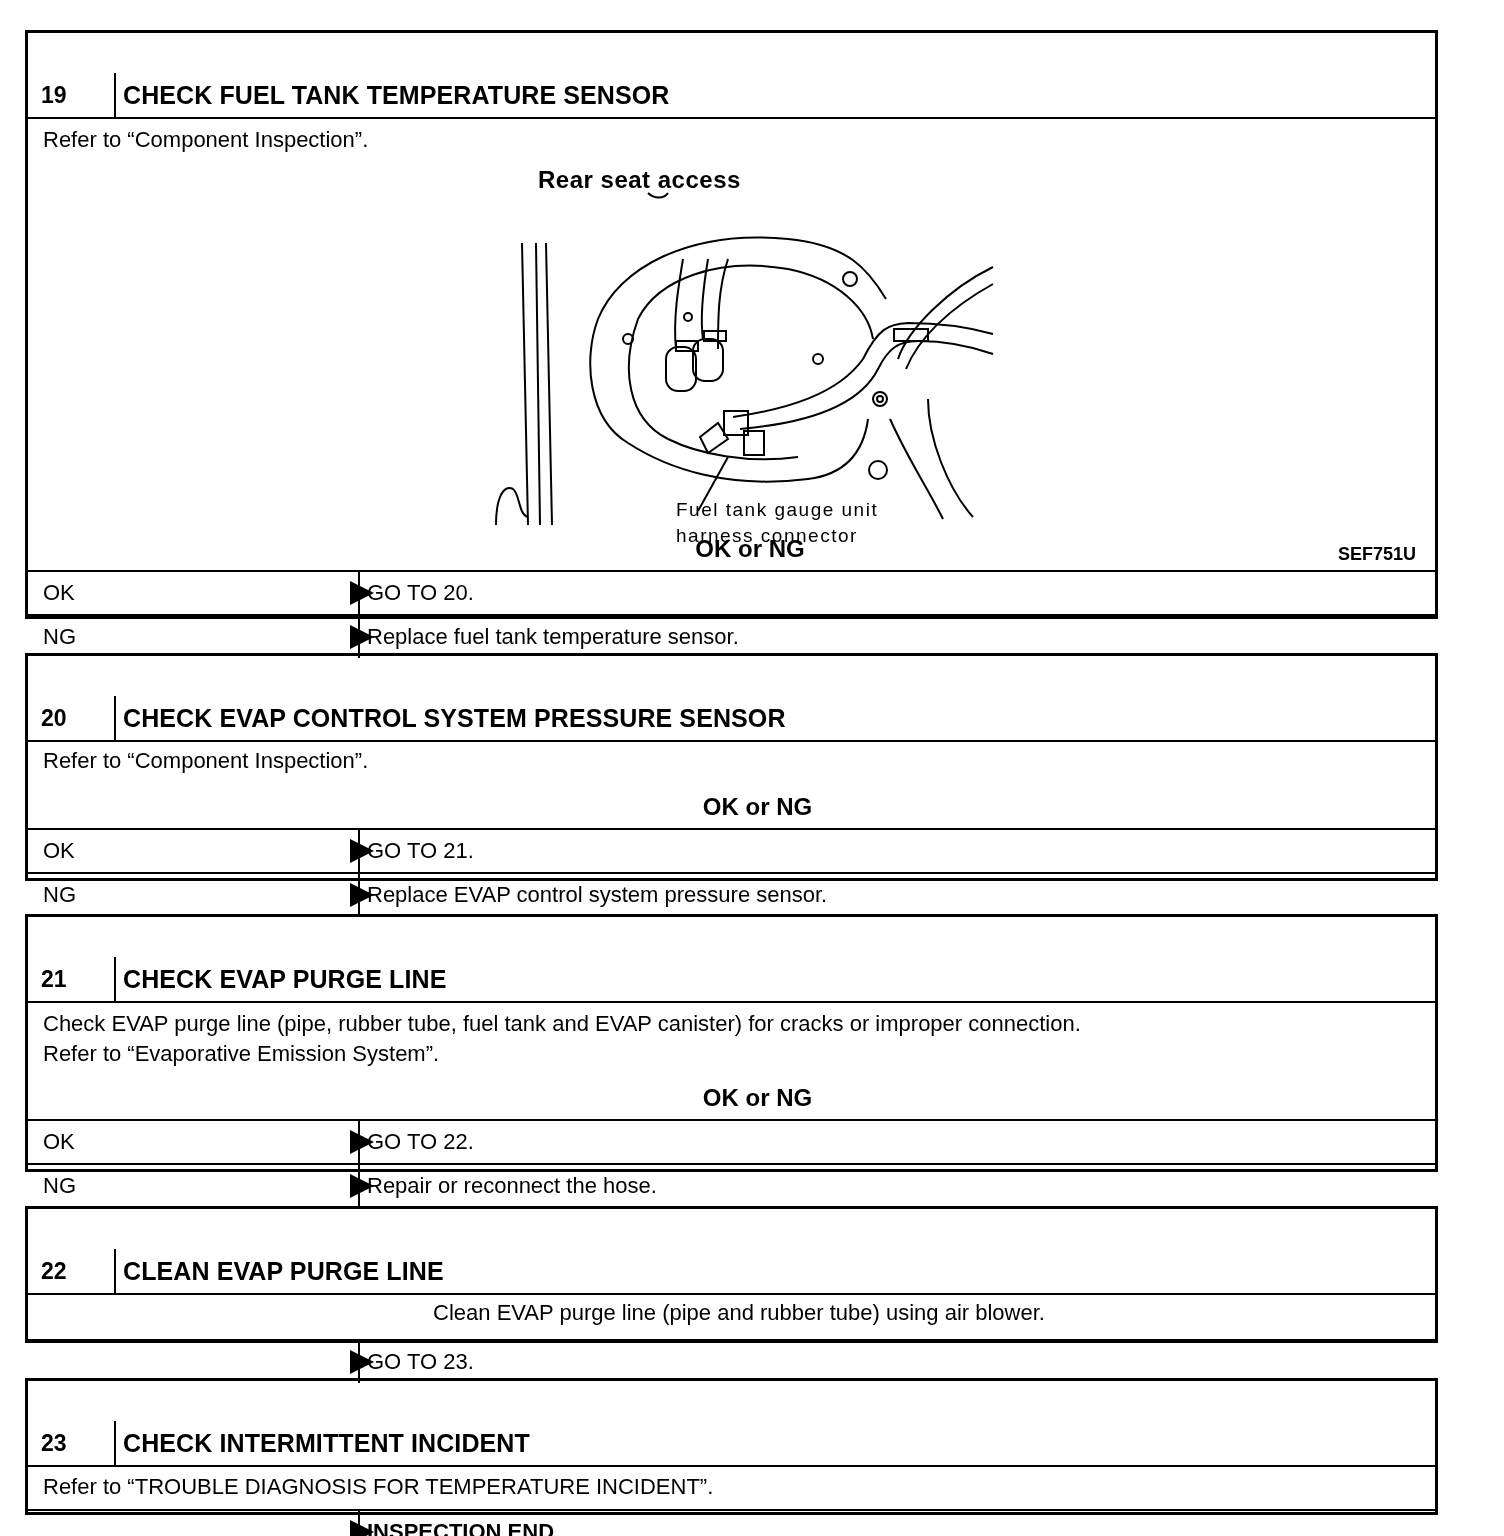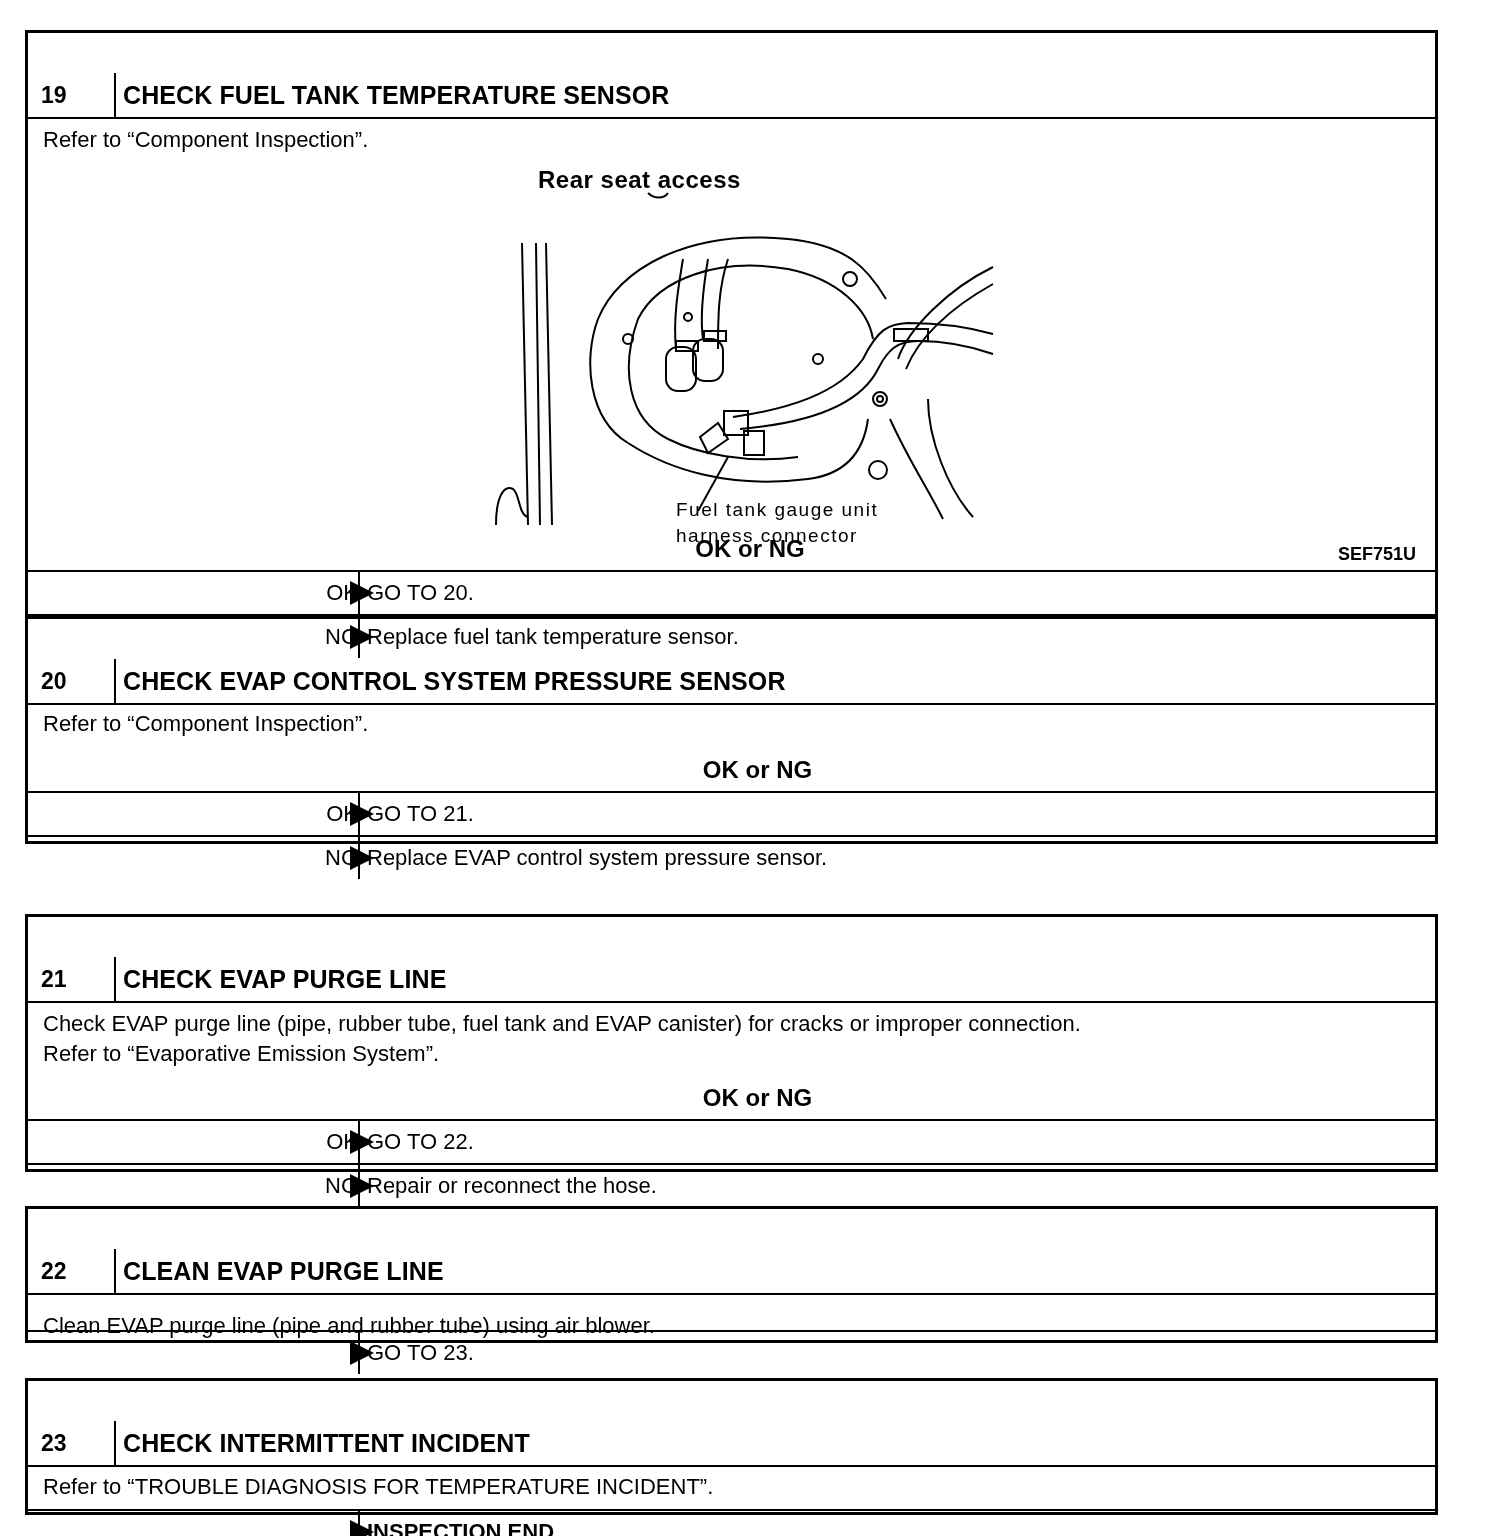--- a/index.html
+++ b/index.html
@@ -20,21 +20,21 @@
   .hdr .title {
     padding-left: 7px; font-weight: bold; font-size: 25px;
     display: flex; align-items: center; letter-spacing: 0.1px;
   }
   .body { position: relative; padding: 8px 0 0 15px; font-size: 22px; line-height: 30px; }
   .okng { text-align: center; font-weight: bold; font-size: 24px; padding-left: 0; margin-left: -15px; height: 40px; line-height: 38px; padding-left: 0; }
   .okng span { position: relative; left: 26px; margin-top: 16px; }
   .row { display: flex; height: 42px; border-top: 2px solid #000; font-size: 22px; }
   .row .res {
     width: 332px; box-sizing: border-box; padding-left: 15px;
-    border-right: 2px solid #000; display: flex; align-items: center; position: relative; justify-content: flex-end;
+    border-right: 2px solid #000; display: flex; align-items: center; position: relative;
   }
   .row .res .arrow {
     position: absolute; left: 322px; top: 9px; width: 0; height: 0;
     border-top: 12px solid transparent; border-bottom: 12px solid transparent;
     border-left: 24px solid #000;
   }
   .row .act { padding-left: 7px; display: flex; align-items: center; }
   .row .act.bold { font-weight: bold; }
   .figure { position: absolute; left: 0; top: 0; }
   .fig-label { position: absolute; font-size: 19px; letter-spacing: 1.5px; line-height: 26px; }
@@ -115,21 +115,21 @@
   </div>
   <div class="row">
     <div class="res">
         <span>NG</span>
         <span class="arrow"></span>
       </div>
     <div class="act">Replace fuel tank temperature sensor.</div>
   </div>
 </div>
 
-<div class="step" style="top:616px; height:222px;">
+<div class="step" style="top:653px; height:222px;">
   <div class="hdr">
     <div class="num">20</div>
     <div class="title">CHECK EVAP CONTROL SYSTEM PRESSURE SENSOR</div>
   </div>
   <div class="body" style="height:44px; box-sizing:border-box; padding-top:4px;">
     <div>Refer to “Component Inspection”.</div>
   </div>
   <div class="okng" style="margin-left:0; height:42px; line-height:42px;"><span>OK or NG</span></div>
   <div class="row">
     <div class="res">
@@ -171,21 +171,21 @@
       </div>
     <div class="act">Repair or reconnect the hose.</div>
   </div>
 </div>
 
 <div class="step" style="top:1206px; height:131px;">
   <div class="hdr">
     <div class="num">22</div>
     <div class="title">CLEAN EVAP PURGE LINE</div>
   </div>
-  <div class="body" style="height:35px; box-sizing:border-box; padding-top:16px;">
+  <div class="body" style="height:44px; box-sizing:border-box; padding-top:3px;text-align:center;">
     <div>Clean EVAP purge line (pipe and rubber tube) using air blower.</div>
   </div>
   <div class="row">
     <div class="res">
         <span></span>
         <span class="arrow"></span>
       </div>
     <div class="act">GO TO 23.</div>
   </div>
 </div>

